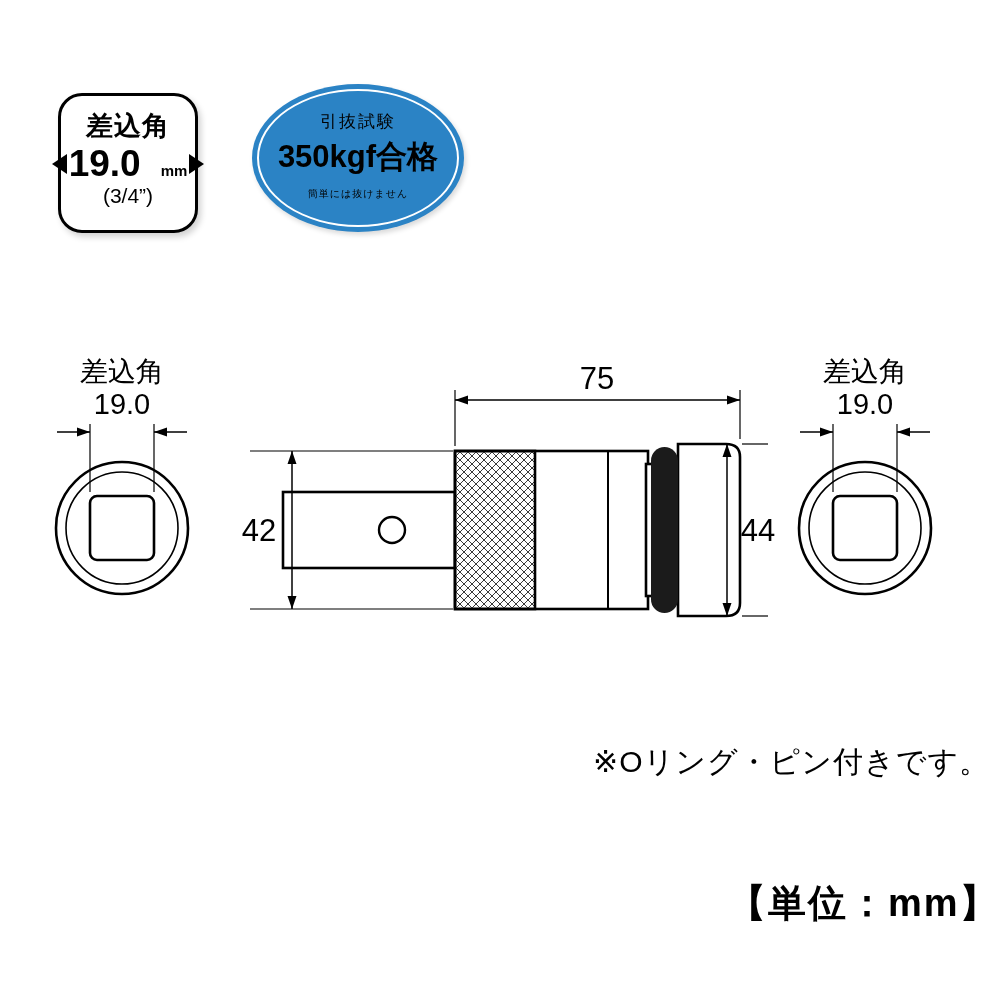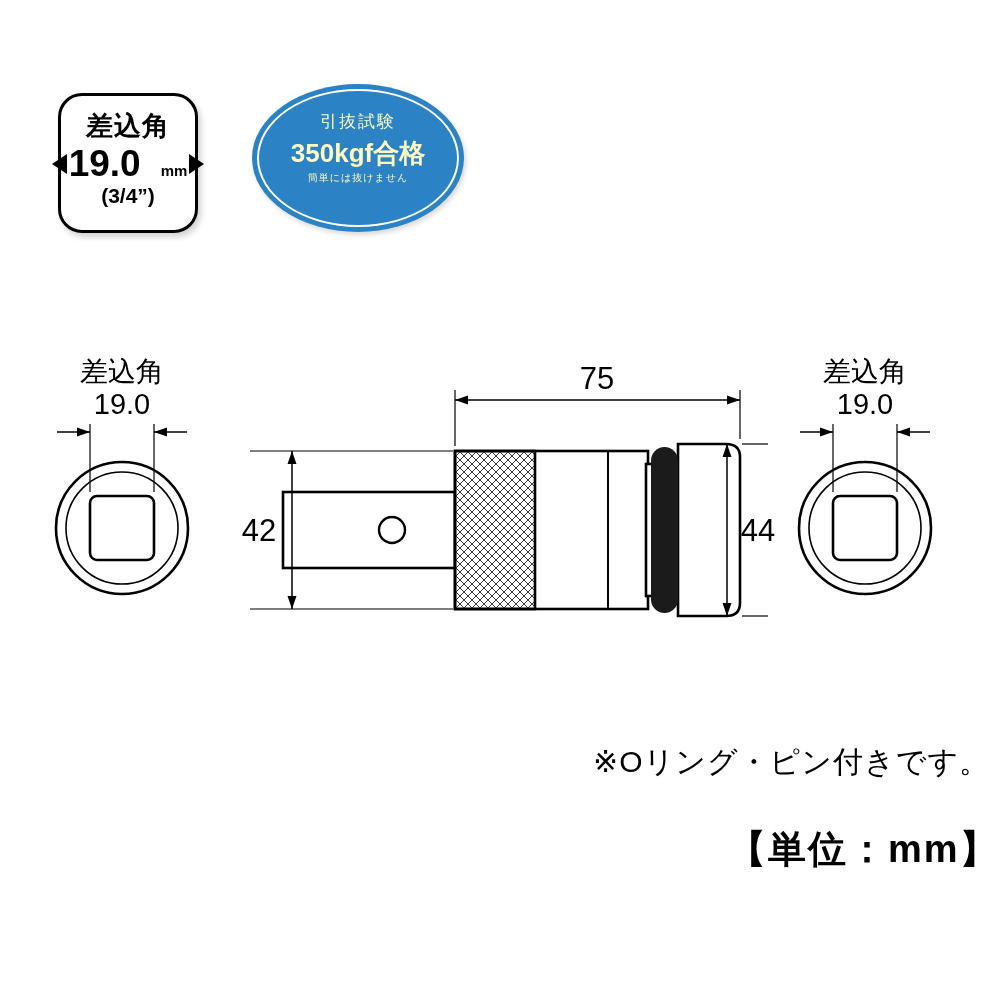--- a/index.html
+++ b/index.html
@@ -13,36 +13,36 @@
     box-shadow:3px 4px 6px rgba(0,0,0,0.18);
     display:flex; flex-direction:column; align-items:center;
   }
   .badge-title { font-size:27px; font-weight:bold; margin-top:12px; letter-spacing:1px; }
   .badge-row { display:flex; align-items:center; justify-content:center; width:100%; margin-top:1px; }
   .tri { width:0; height:0; border-top:10px solid transparent; border-bottom:10px solid transparent; }
   .tri-left  { border-right:15px solid #000; margin-left:-8px; margin-right:2px; }
   .tri-right { border-left:15px solid #000; margin-right:-8px; margin-left:2px; }
   .badge-value { font-size:37px; font-weight:bold; line-height:1; }
   .badge-unit { font-size:15px; font-weight:bold; align-self:flex-end; margin-bottom:3px; margin-left:20px; }
-  .badge-sub { font-size:21px; margin-top:2px;font-weight:bold; }
+  .badge-sub { font-size:21px; margin-top:2px; }
 
   
   .seal {
     position:absolute; left:252px; top:84px; width:212px; height:148px;
-    border-radius:50%; background:#2b83c5; color:#fef9c3;
+    border-radius:50%; background:#2b83c5; color:#000000;
     display:flex; flex-direction:column; align-items:center;
     box-shadow:2px 3px 5px rgba(0,0,0,0.15);
   }
   .seal-ring { position:absolute; inset:5px; border:2px solid #fff; border-radius:50%; pointer-events:none; }
   .seal-line1 { font-size:17px; margin-top:26px; letter-spacing:2px; }
-  .seal-line2 { font-size:26px; font-weight:bold; margin-top:3px; }
-  .seal-line3 { font-size:10px; letter-spacing:1px; }
+  .seal-line2 { font-size:31px; font-weight:bold; margin-top:3px; }
+  .seal-line3 { font-size:10px; margin-top:9px; letter-spacing:1px; }
 
   .note { position:absolute; left:593px; top:716px; font-size:30px; letter-spacing:1px;margin-top:26px; }
-  .unit { position:absolute; left:728px; top:824px; font-size:38px; font-weight:bold; letter-spacing:2px; }
+  .unit { position:absolute; left:728px; top:878px; font-size:38px; font-weight:bold; letter-spacing:2px; }
 
   svg { position:absolute; left:0; top:0; }
   svg text { font-family:"Liberation Sans","DejaVu Sans",sans-serif; fill:#000; }
   .outline { fill:#fff; stroke:#000; stroke-width:2.6; }
   .thin    { fill:none; stroke:#000; stroke-width:1.6; }
   .dim     { stroke:#000; stroke-width:1.5; }
   .ext     { stroke:#000; stroke-width:1.2; }
   .arrow   { fill:#000; stroke:none; }
 </style>
 </head>

